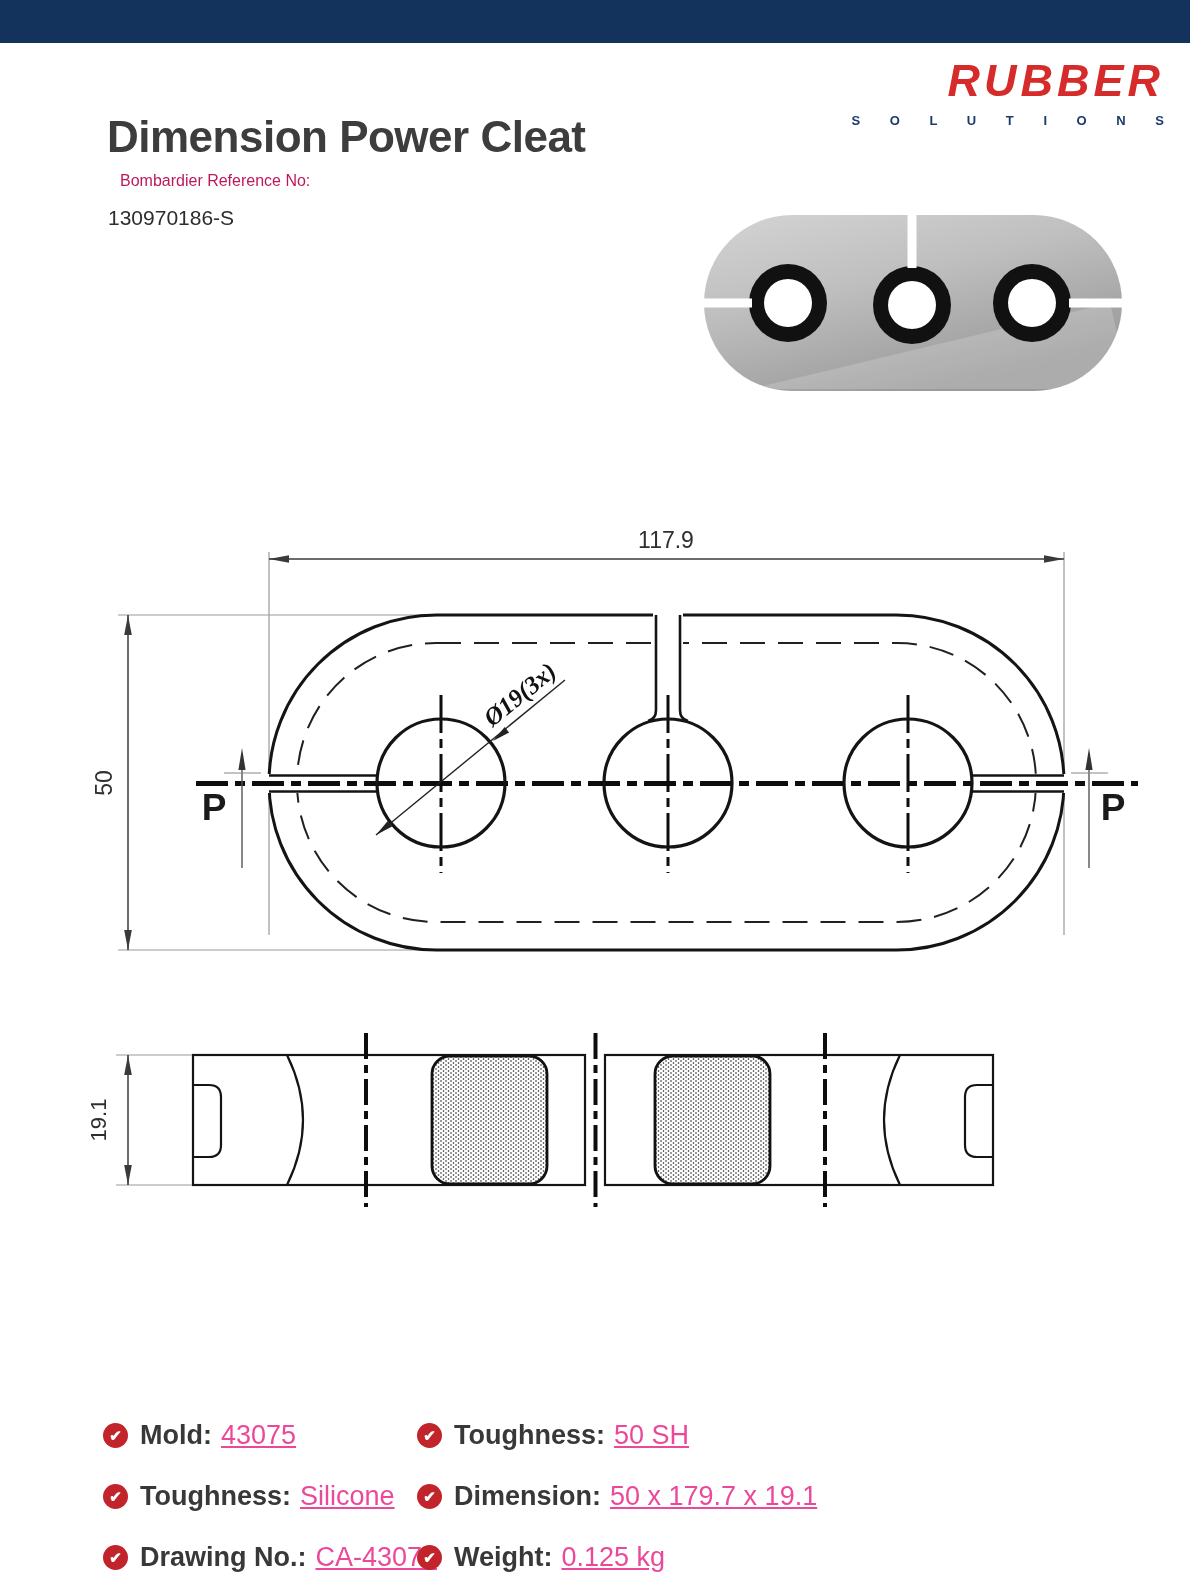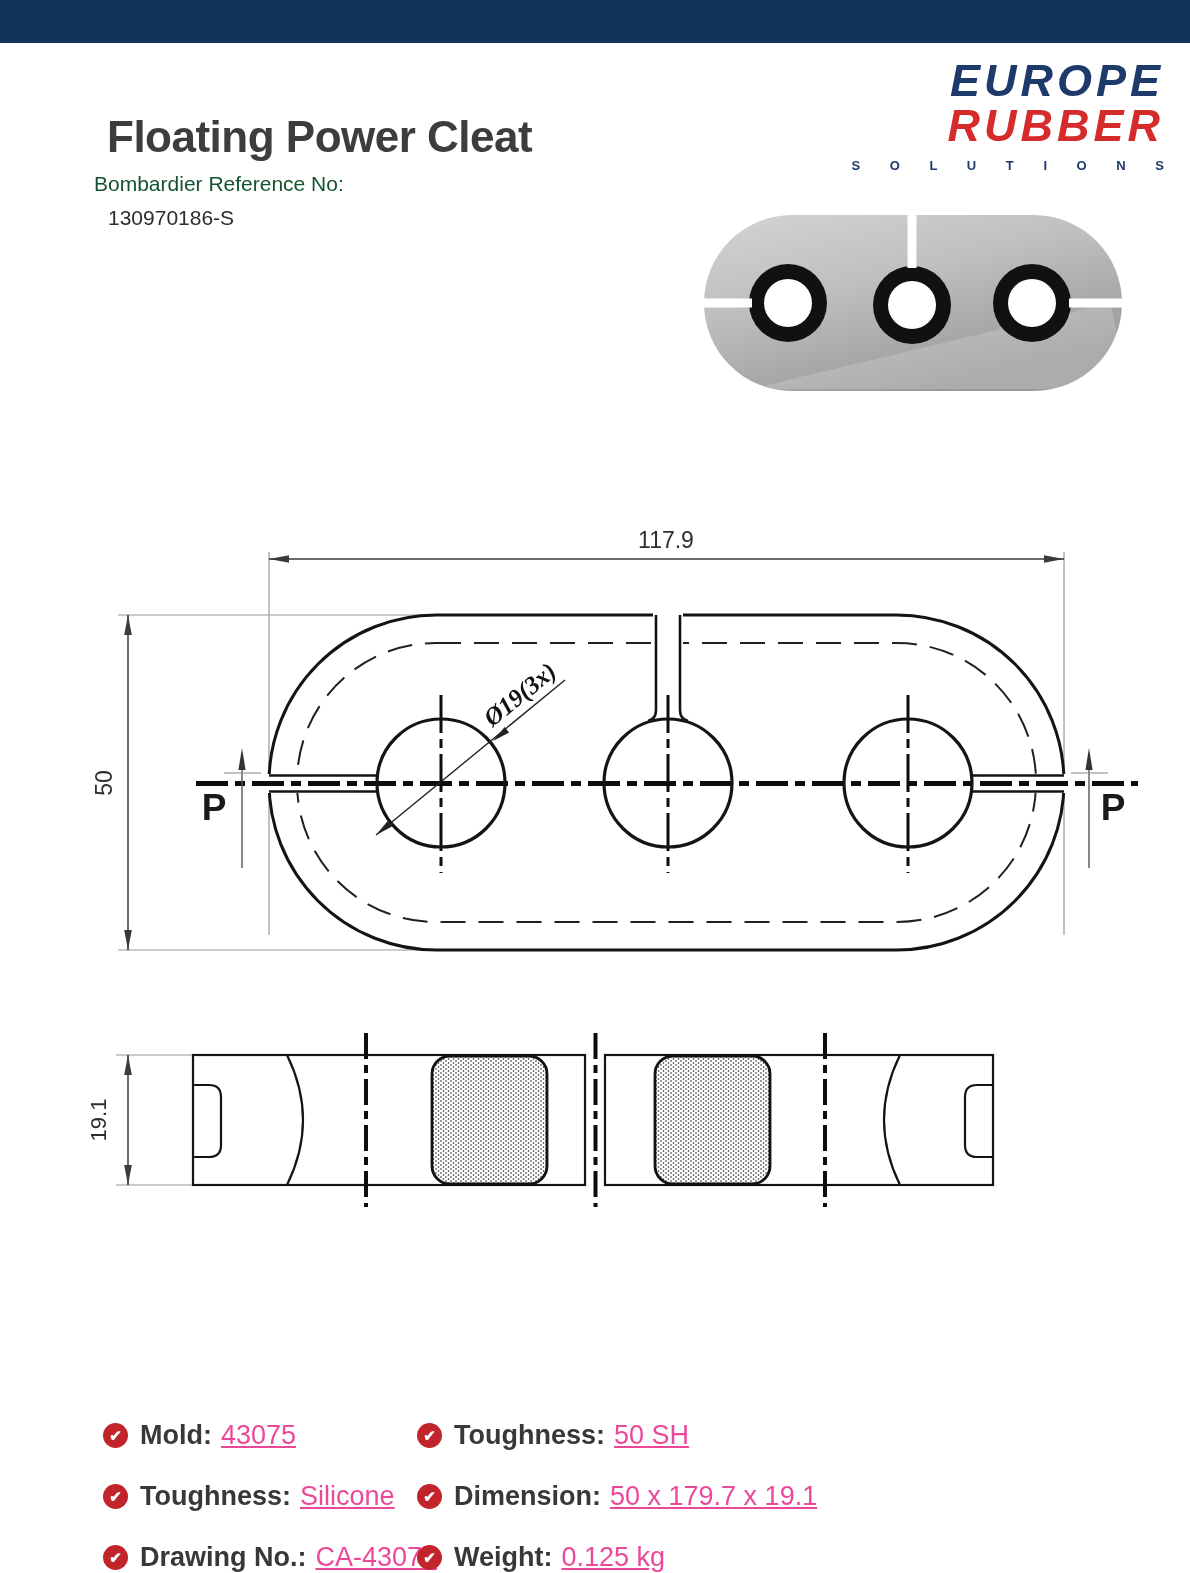--- a/index.html
+++ b/index.html
@@ -1,46 +1,45 @@
 <!DOCTYPE html>
 <html><head>
 <meta charset="utf-8">
 <style>
   html,body{margin:0;padding:0;background:#e8e8e8;}
   .page{position:relative;width:1190px;height:1573px;background:#fff;overflow:hidden;
         font-family:"Liberation Sans",sans-serif;margin:0 auto;}
   .topbar{position:absolute;top:0;left:0;width:1190px;height:43px;background:#14335c;}
   .title{position:absolute;left:107px;top:112px;font-size:44px;font-weight:700;color:#3d3d3d;letter-spacing:-0.5px;}
-  .ref-label{position:absolute;left:94px;top:172px;font-size:21px;color:#14532d;}
+  .ref-label{position:absolute;left:120px;top:172px;font-size:16px;color:#be185d;}
   .ref-number{position:absolute;left:108px;top:206px;font-size:21px;color:#2d2d2d;}
   .logo{position:absolute;top:58px;right:26px;text-align:right;}
   .logo-l1{font-size:45px;font-weight:800;font-style:italic;letter-spacing:4px;color:#1d3a6b;line-height:45px;white-space:nowrap;}
   .logo-l2{font-size:45px;font-weight:700;font-style:italic;letter-spacing:4px;color:#d62b2b;line-height:45px;white-space:nowrap;}
   .logo-l3{font-size:13px;font-weight:700;letter-spacing:13px;color:#1d3a6b;margin-top:10px;margin-right:-13px;white-space:nowrap;text-align:right;}
   .spec{position:absolute;display:flex;align-items:center;font-size:27px;color:#2e2e2e;white-space:nowrap;}
   .badge{width:25px;height:25px;border-radius:50%;background:#c2242b;color:#fff;font-size:15px;
          line-height:25px;text-align:center;font-weight:700;flex:0 0 auto;margin-right:12px;}
   .lbl{font-weight:700;color:#383838;margin-right:9px;}
   .val{font-weight:400;color:#ec4899;text-decoration:underline;}
   svg{position:absolute;left:0;top:0;}
   .product-svg{position:absolute;left:690px;top:203px;}
 </style>
 </head>
 <body>
 
 <div class="page">
 
   <div class="topbar"></div>
 
-  <div class="title">Floating Power Cleat</div>
+  <div class="title">Dimension Power Cleat</div>
   <div class="ref-label">Bombardier Reference No:</div>
   <div class="ref-number">130970186-S</div>
 
   <div class="logo">
-    <div class="logo-l1">EUROPE</div>
     <div class="logo-l2">RUBBER</div>
     <div class="logo-l3">S O L U T I O N S</div>
   </div>
 
   <svg class="product-svg" width="445" height="200" viewBox="0 0 445 200">
     <defs>
       <linearGradient id="bodyGrad" x1="0" y1="0" x2="0.55" y2="1">
         <stop offset="0" stop-color="#d4d4d4"></stop>
         <stop offset="0.45" stop-color="#bfbfbf"></stop>
         <stop offset="0.75" stop-color="#aaaaaa"></stop>

